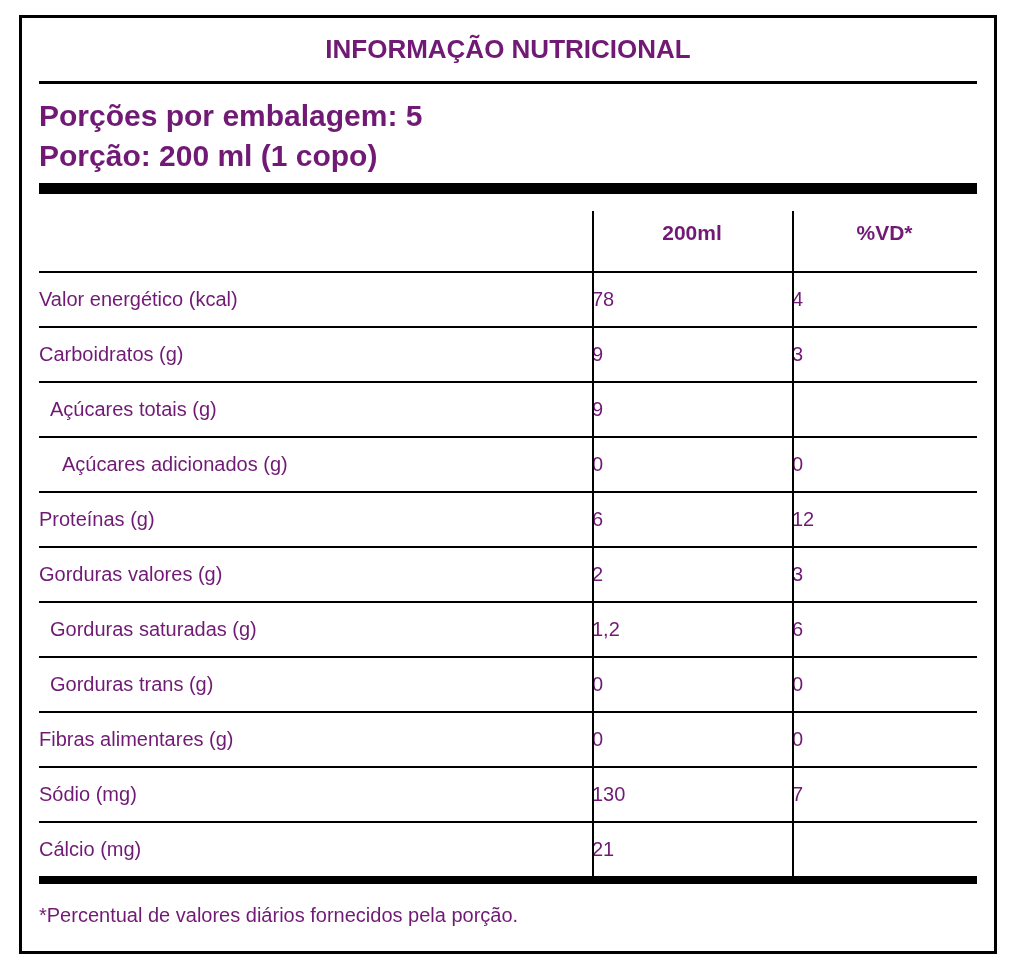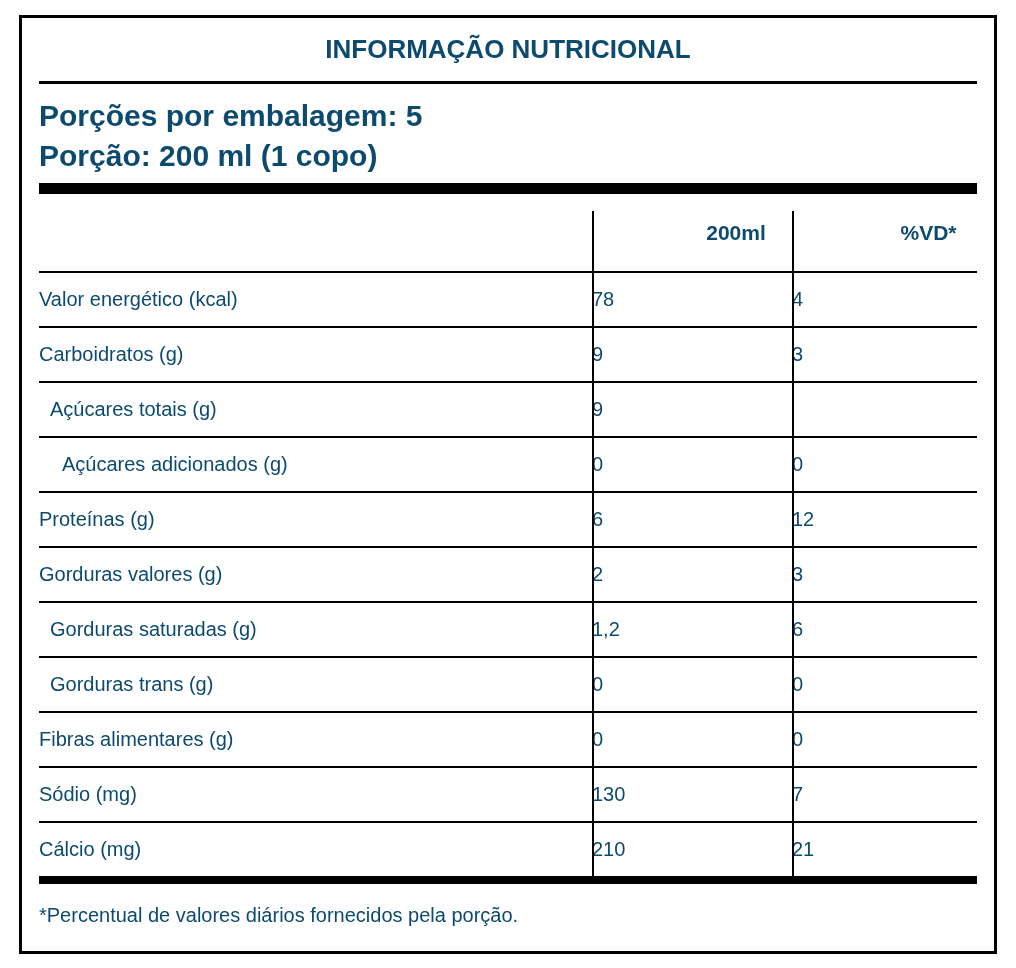--- a/index.html
+++ b/index.html
@@ -6,21 +6,21 @@
     margin: 0;
     padding: 0;
     background: #ffffff;
   }
   .page {
     position: relative;
     width: 1016px;
     height: 968px;
     background: #ffffff;
     font-family: "Liberation Sans", sans-serif;
-    color: #0c4a6e;
+    color: #701a75;
   }
   .label-box {
     position: absolute;
     left: 19px;
     top: 15px;
     right: 19px;
     bottom: 14px;
     border: 3px solid #000000;
     box-sizing: border-box;
     padding: 0 17px;
@@ -66,21 +66,20 @@
   .vline-1 { left: 553px; }
   .vline-2 { left: 753px; }
   .grid-row {
     display: grid;
     grid-template-columns: 553px 200px 1fr;
     box-sizing: border-box;
   }
   .header-row {
     height: 79px;
     border-bottom: 2px solid #000000;
-    gap: 44px;
   }
   .header-row .cell {
     display: flex;
     align-items: center;
     justify-content: center;
     font-size: 21px;
     font-weight: bold;
   }
   .row {
     height: 55px;
@@ -183,21 +182,20 @@
   </div>
 
   <div class="grid-row row">
     <div class="cell nutrient" style="padding-left: 0px;">Sódio (mg)</div>
     <div class="cell value-cell amount">130</div>
     <div class="cell value-cell vd">7</div>
   </div>
 
   <div class="grid-row row">
     <div class="cell nutrient" style="padding-left: 0px;">Cálcio (mg)</div>
-    <div class="cell value-cell amount">210</div>
     <div class="cell value-cell vd">21</div>
   </div>
 </div>
     </div>
 
     <div class="thick-bar bottom"></div>
 
     <div class="footnote">*Percentual de valores diários fornecidos pela porção.</div>
   </div>
 </div>

